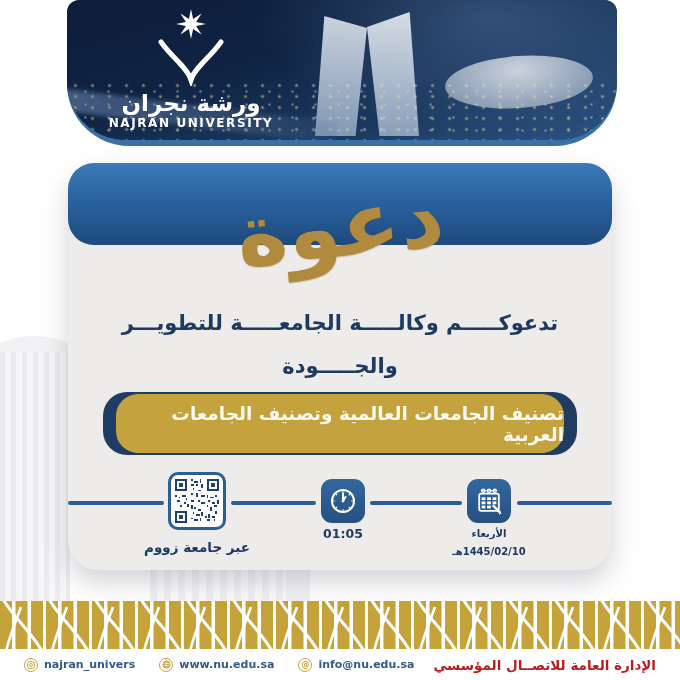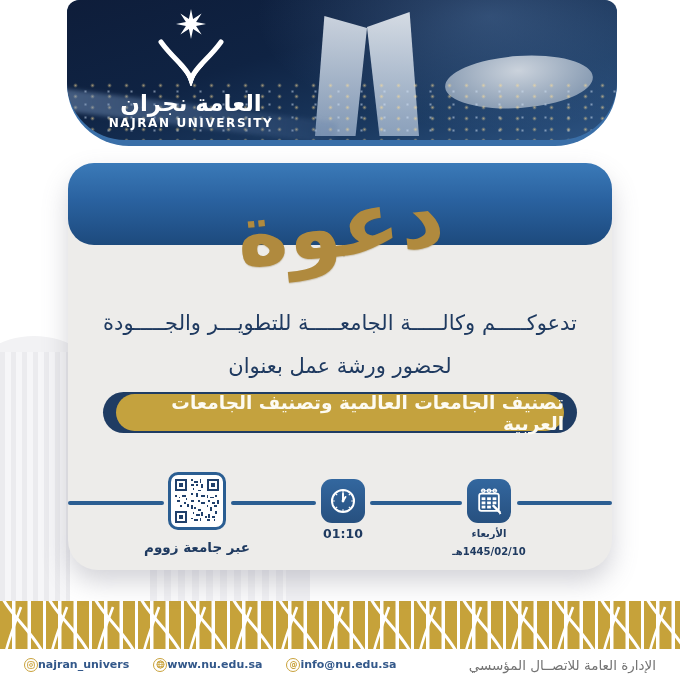--- a/index.html
+++ b/index.html
@@ -48,22 +48,22 @@
 
   
   .card { position:absolute; left:68px; top:163px; width:544px; height:407px; z-index:3;
           background:#edecea; border-radius:30px; box-shadow:0 12px 26px rgba(110,110,125,.30); }
   .band { position:absolute; left:0; top:0; width:544px; height:82px; border-radius:26px;
           background:linear-gradient(180deg,#3b7ab8 0%,#2a62a0 45%,#1d4a7d 100%); }
   .callig { position:absolute; left:0; top:12px; width:100%; text-align:center; z-index:4;
             font-size:86px; font-weight:bold; line-height:1.2; color:#b08a3e; direction:rtl;
             transform:rotate(-6deg); text-shadow:0 1px 1px rgba(120,90,30,.25); }
   .invite { position:absolute; left:22px; top:139px; width:500px; text-align:center; direction:rtl;
-            color:#1f3a60; font-weight:normal; font-size:21px; line-height:43px; }
-  .pill-outer { position:absolute; left:35px; top:229px; width:474px; height:41px;
+            color:#1f3a60; font-weight:bold; font-size:21px; line-height:43px; }
+  .pill-outer { position:absolute; left:35px; top:229px; width:474px; height:63px;
                 background:#1f3c63; border-radius:24px; }
   .pill-inner { position:absolute; left:13px; right:13px; top:2px; bottom:2px; background:#c4a23e;
                 border-radius:22px; display:flex; align-items:center; justify-content:center;
                 color:#fdfbf2; font-weight:bold; font-size:18.5px; direction:rtl; }
 
   
   .seg { position:absolute; top:338px; height:4px; background:#2b5e92; border-radius:2px; }
   .seg1 { left:0;     width:96px; }
   .seg2 { left:163px; width:85px; }
   .seg3 { left:302px; width:92px; }
@@ -81,25 +81,25 @@
   .clock-label { left:205px; top:362px; width:140px; font-size:12.5px; line-height:17.5px; }
   .cal-label   { left:349px; top:362px; width:144px; font-size:10px; line-height:17.5px; }
 
   
   .pattern { position:absolute; left:0; top:601px; width:680px; height:48px; z-index:1; }
 
   
   .footer { position:absolute; left:0; top:649px; width:680px; height:31px; background:#fff; z-index:2;
             display:flex; align-items:center; justify-content:space-between; padding:0 24px; }
   .contacts { display:flex; align-items:center; gap:24px; }
-  .contact  { display:flex; align-items:center; font-size:11px; font-weight:bold; color:#33588a; }
+  .contact  { display:flex; align-items:center; gap:6px; font-size:11px; font-weight:bold; color:#33588a; }
   .c-icon { width:14px; height:14px; border:1.5px solid #c9a23b; border-radius:50%;
             display:flex; align-items:center; justify-content:center; color:#c9a23b;
             font-size:8px; font-weight:bold; line-height:1; }
-  .dept { font-size:13.5px; font-weight:normal; color:#737373; direction:rtl; }
+  .dept { font-size:13.5px; font-weight:bold; color:#b91c1c; direction:rtl; }
 </style>
 </head>
 <body>
 
 <div class="page">
 
   <div class="ghost ghost-dome"></div>
   <div class="ghost ghost-left"></div>
   <div class="ghost ghost-mid"></div>
   <div class="ghost ghost-post"></div>
@@ -113,21 +113,21 @@
     <div class="city-lights"></div>
     <div class="road"></div>
 
     <div class="logo">
       <svg width="168" height="78" viewBox="0 0 150 78">
         <polygon fill="#fff" points="75,1 77.1,10.9 85.6,5.4 80.1,13.9 90,16 80.1,18.1 85.6,26.6 77.1,21.1 75,31 72.9,21.1 64.4,26.6 69.9,18.1 60,16 69.9,13.9 64.4,5.4 72.9,10.9"></polygon>
         <path d="M45,34 C58,52 70,58 75,71 C80,58 92,52 105,34" stroke="#fff" stroke-width="5" fill="none" stroke-linecap="round"></path>
         <path d="M55,46 C65,58 72,62 75,73 C78,62 85,58 95,46" stroke="#fff" stroke-width="4" fill="none" stroke-linecap="round"></path>
         <path d="M64,57 C70,64 73,67 75,75 C77,67 80,64 86,57" stroke="#fff" stroke-width="3" fill="none" stroke-linecap="round"></path>
       </svg>
-      <div class="logo-ar">العامة نجران</div>
+      <div class="logo-ar">ورشة نجران</div>
       <div class="logo-en">NAJRAN UNIVERSITY</div>
     </div>
   </div>
 
   <div class="card">
     <div class="band"></div>
     <div class="callig">دعوة</div>
 
     <div class="invite">
       <div>تدعوكـــــم وكالـــــة الجامعـــــة للتطويـــر والجـــــودة</div>
@@ -163,21 +163,21 @@
         <circle cx="22" cy="22" r="13.5" stroke="#fff" stroke-width="2.4" fill="none"></circle>
         <g stroke="#fff" stroke-width="1.4">
           <path d="M22,9.5v2.4 M22,32.1v2.4 M9.5,22h2.4 M32.1,22h2.4 M13.2,13.2l1.7,1.7 M29.1,29.1l1.7,1.7 M30.8,13.2l-1.7,1.7 M14.9,29.1l-1.7,1.7"></path>
         </g>
         <path d="M22,22 L22,12.8" stroke="#fff" stroke-width="2.4" stroke-linecap="round"></path>
         <path d="M22,22 L25,17" stroke="#fff" stroke-width="2.4" stroke-linecap="round"></path>
         <circle cx="22" cy="22" r="1.7" fill="#fff"></circle>
       </svg>
     </div>
     <div class="detail-label clock-label">
-      <div>01:10</div>
+      <div>01:05</div>
     </div>
 
     <div class="icon-sq cal-sq">
       <svg width="36" height="36" viewBox="0 0 44 44">
         <path d="M12,9.5H32" stroke="#fff" stroke-width="1.3"></path>
         <circle cx="15" cy="9.5" r="2" stroke="#fff" stroke-width="1.5" fill="none"></circle>
         <circle cx="22" cy="9.5" r="2" stroke="#fff" stroke-width="1.5" fill="none"></circle>
         <circle cx="29" cy="9.5" r="2" stroke="#fff" stroke-width="1.5" fill="none"></circle>
         <rect x="10" y="13" width="24" height="21" rx="2.5" stroke="#fff" stroke-width="2.2" fill="none"></rect>
         <g fill="#fff">

